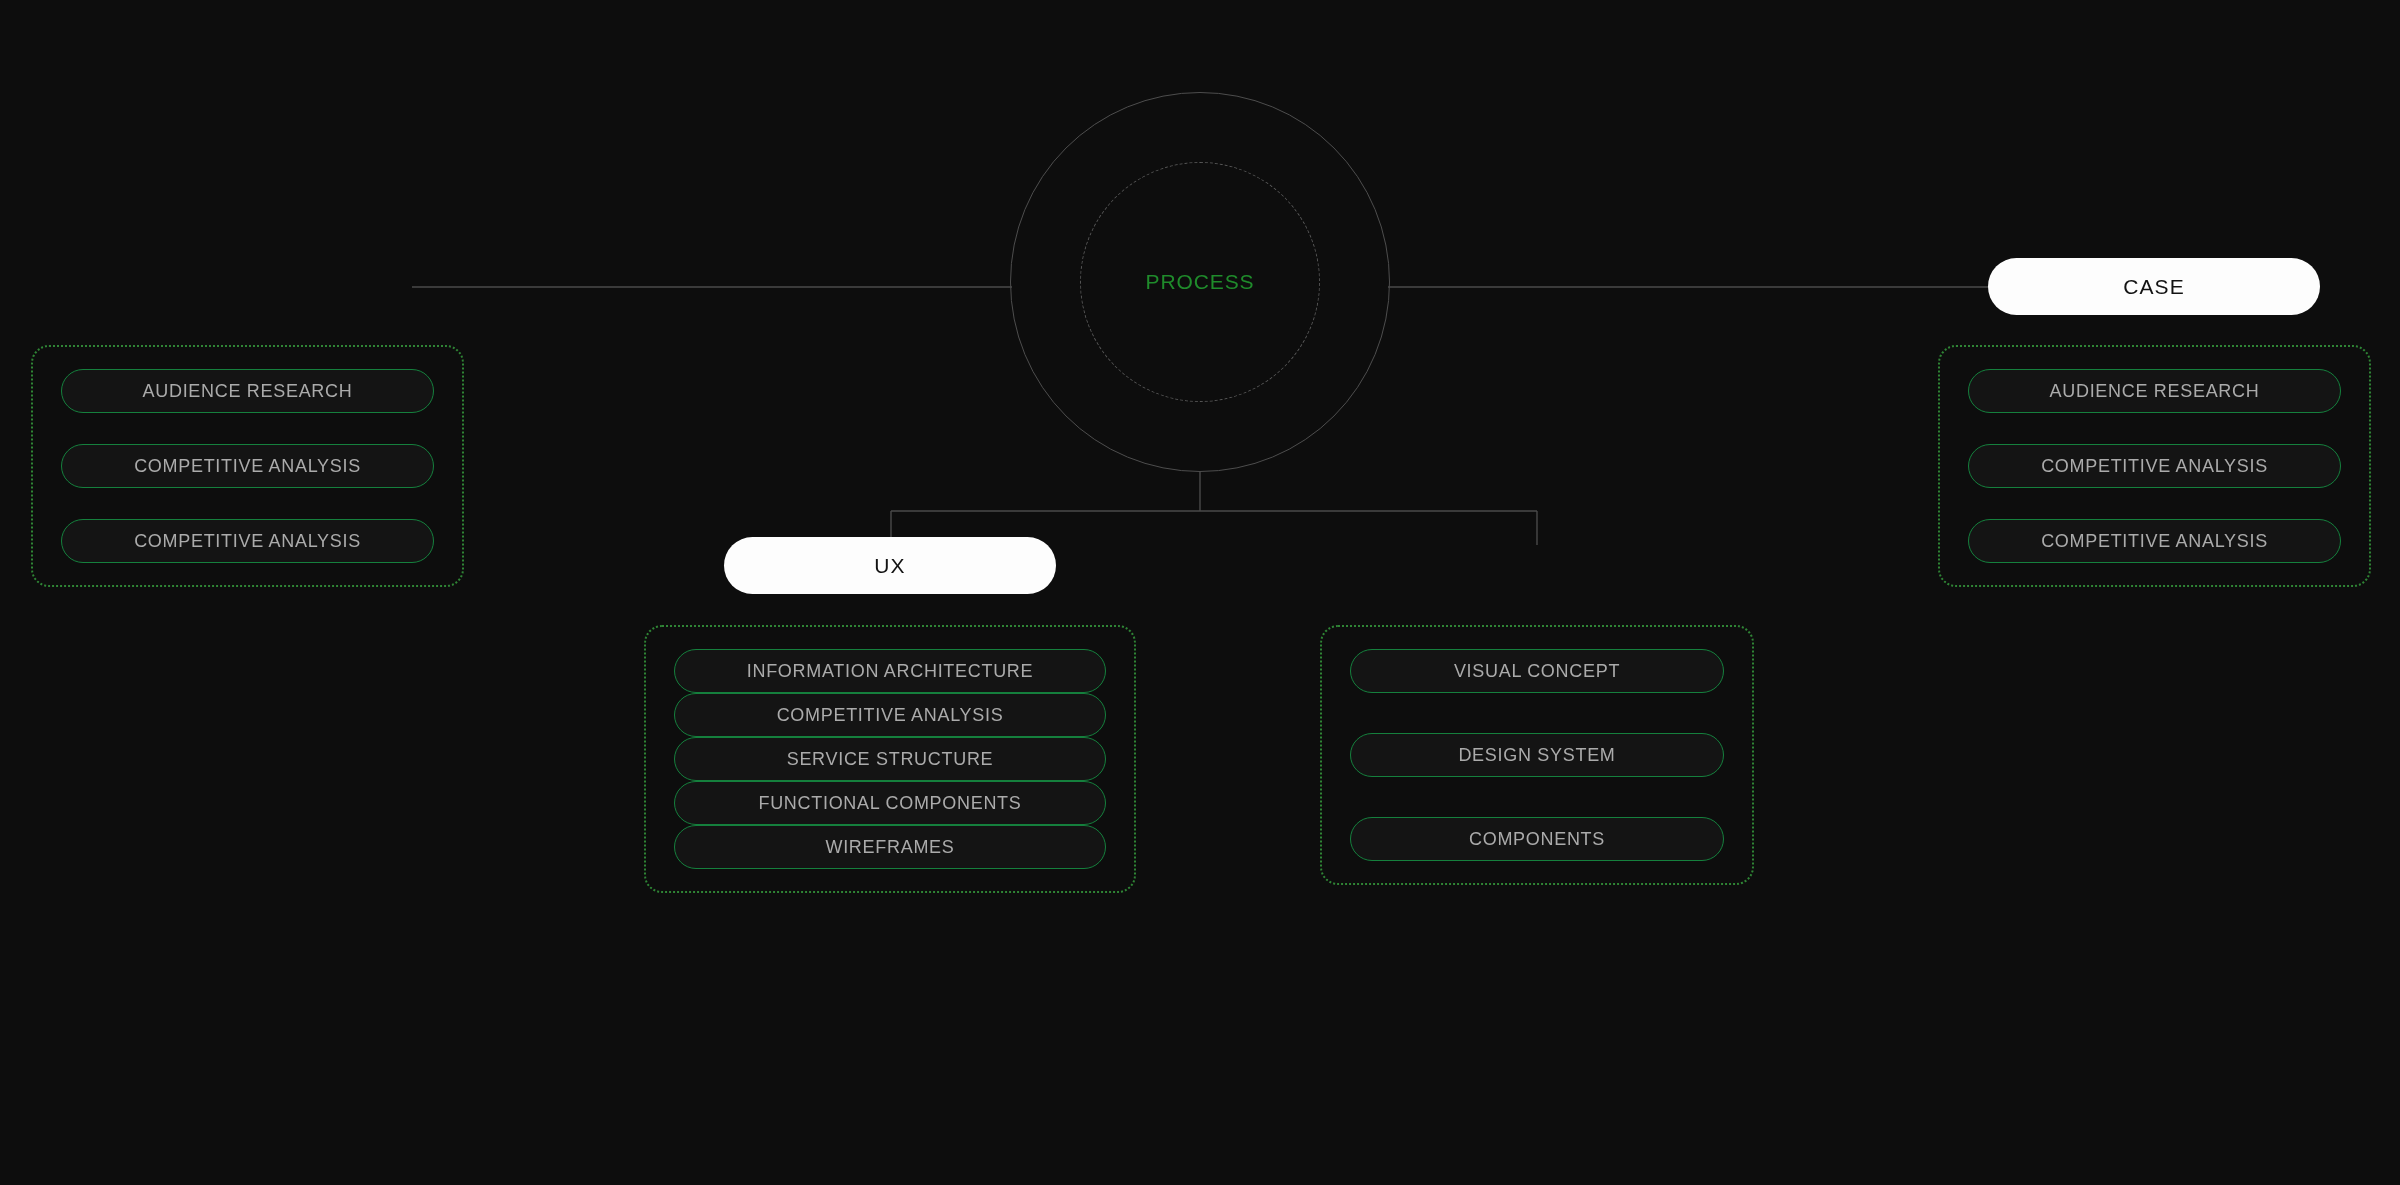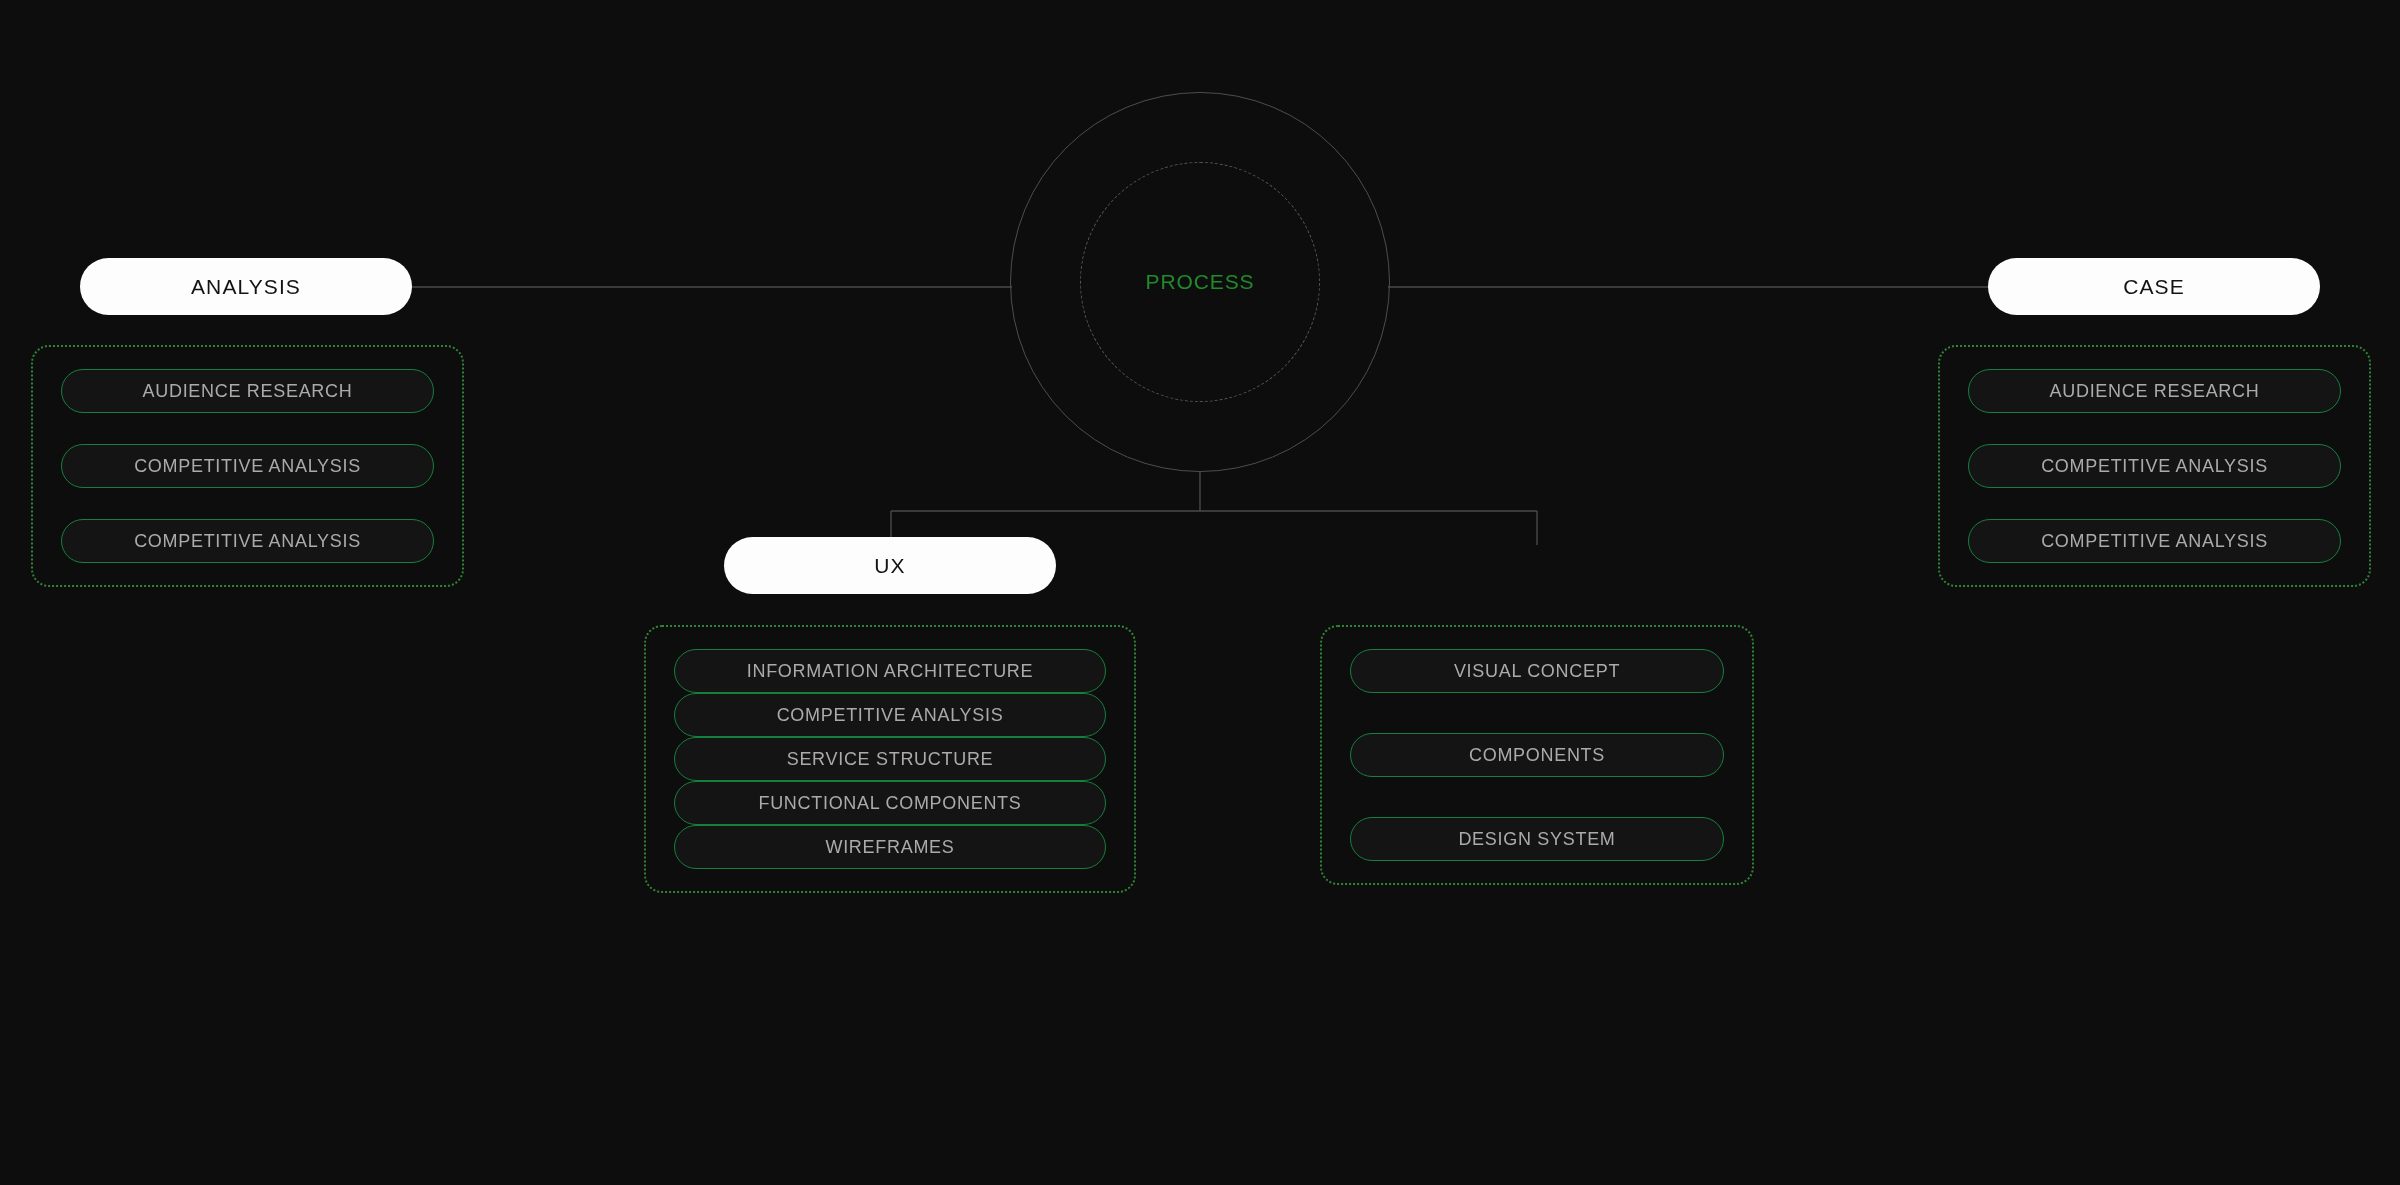--- a/index.html
+++ b/index.html
@@ -137,21 +137,20 @@
 
     <line x1="891" y1="511" x2="891" y2="545" stroke="#4a4a4a" stroke-width="1.4"></line>
 
     <line x1="1537" y1="511" x2="1537" y2="545" stroke="#4a4a4a" stroke-width="1.4"></line>
   </svg>
 
   <div class="proc-outer"></div>
   <div class="proc-inner"></div>
   <div class="proc-label">PROCESS</div>
 
-  <div class="pill-head" id="head-analysis">ANALYSIS</div>
   <div class="group-box" id="box-analysis">
     <div class="pill-item">AUDIENCE RESEARCH</div>
     <div class="pill-item">COMPETITIVE ANALYSIS</div>
     <div class="pill-item">COMPETITIVE ANALYSIS</div>
   </div>
 
   <div class="pill-head" id="head-case">CASE</div>
   <div class="group-box" id="box-case">
     <div class="pill-item">AUDIENCE RESEARCH</div>
     <div class="pill-item">COMPETITIVE ANALYSIS</div>
@@ -162,17 +161,17 @@
   <div class="group-box" id="box-ux">
     <div class="pill-item">INFORMATION ARCHITECTURE</div>
     <div class="pill-item">COMPETITIVE ANALYSIS</div>
     <div class="pill-item">SERVICE STRUCTURE</div>
     <div class="pill-item">FUNCTIONAL COMPONENTS</div>
     <div class="pill-item">WIREFRAMES</div>
   </div>
 
   <div class="group-box" id="box-ui">
     <div class="pill-item">VISUAL CONCEPT</div>
+    <div class="pill-item">DESIGN SYSTEM</div>
     <div class="pill-item">COMPONENTS</div>
-    <div class="pill-item">DESIGN SYSTEM</div>
   </div>
 
 </div>
 
 </body></html>

